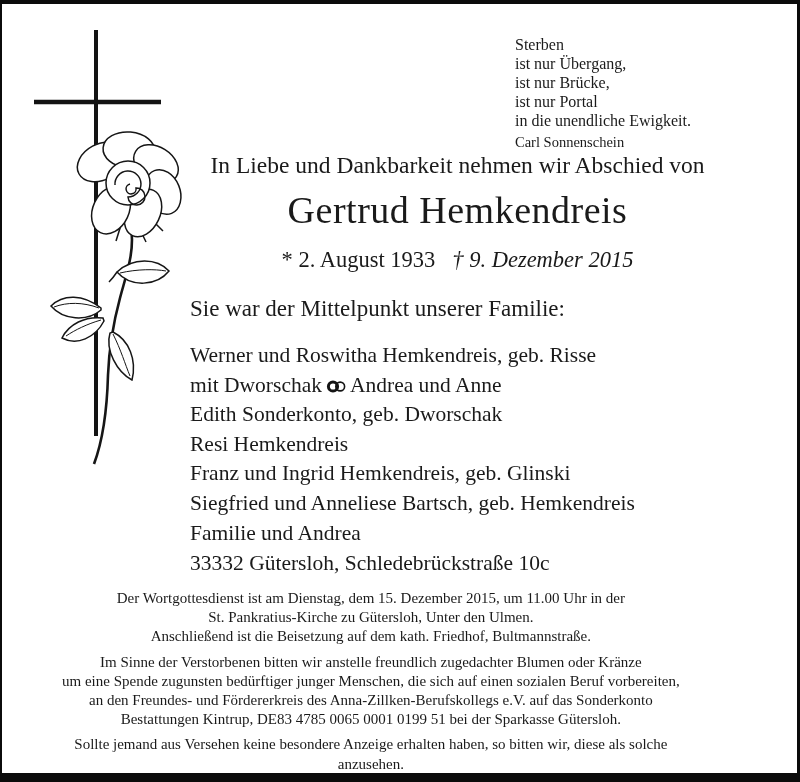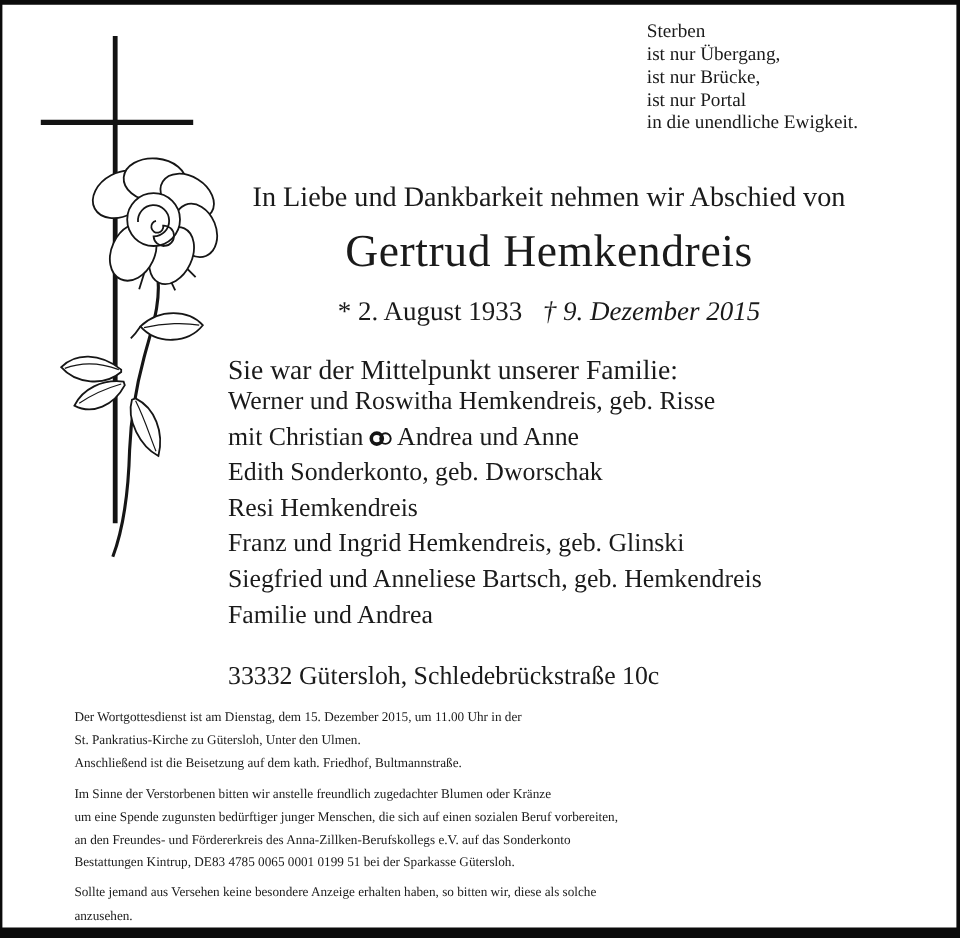--- a/index.html
+++ b/index.html
@@ -21,25 +21,24 @@
   .art {
     position: absolute;
     left: 23px;
     top: 16px;
     width: 175px;
     height: 460px;
   }
   .epigraph {
     position: absolute;
     left: 513px;
-    top: 13px;
+    top: 31px;
     font-size: 16px;
     line-height: 19px;
     white-space: nowrap;
-    margin-left: 24px;
   }
   .epigraph-author {
     margin-top: 3px;
     font-size: 14.5px;
   }
   .centercol {
     position: absolute;
     left: 183px;
     top: 0;
     width: 545px;
@@ -75,21 +74,21 @@
     position: absolute;
     left: 188px;
     top: 292px;
     font-size: 23px;
     white-space: nowrap;
     text-align: center;
   }
   .mourners {
     position: absolute;
     left: 188px;
-    top: 316px;
+    top: 337px;
     font-size: 21.5px;
     line-height: 29.6px;
     white-space: nowrap;
   }
   .rings {
     display: inline-block;
     vertical-align: -2px;
     margin: 0 2px 0 3px;
     line-height: 0;
   }
@@ -97,22 +96,23 @@
     position: absolute;
     left: 188px;
     top: 547px;
     font-size: 21.5px;
     white-space: nowrap;
   }
   .fineprint {
     position: absolute;
     left: 60px;
     top: 585px;
-    font-size: 11px;
+    font-size: 15px;
     line-height: 19.2px;
+    text-align: center;
   }
   .fineprint .para { margin: 0 0 6px 0; }
   .fineprint .line { white-space: nowrap; }
 </style>
 </head>
 <body>
 
 <div class="page">
 
   <svg class="art" viewBox="0 0 175 460" aria-hidden="true">
@@ -151,36 +151,37 @@
       <path d="M103 163 m-13 2 a13 13 0 1 1 13 12 a8.5 8.5 0 1 0 8 -9 a5 5 0 1 1 -6 -4" fill="none"></path>
     </g>
   </svg>
 
   <div class="epigraph">
     <div>Sterben</div>
     <div>ist nur Übergang,</div>
     <div>ist nur Brücke,</div>
     <div>ist nur Portal</div>
     <div>in die unendliche Ewigkeit.</div>
+    <div class="epigraph-author">Carl Sonnenschein</div>
   </div>
 
   <div class="centercol">
     <div class="intro">In Liebe und Dankbarkeit nehmen wir Abschied von</div>
     <div class="deceased-name">Gertrud Hemkendreis</div>
     <div class="dates">
       <span>* 2. August 1933</span><span class="death">† 9. Dezember 2015</span>
     </div>
   </div>
 
   <div class="family-lead">Sie war der Mittelpunkt unserer Familie:</div>
 
   <div class="mourners">
     <div>Werner und Roswitha Hemkendreis, geb. Risse</div>
     <div>
-      <span>mit Christian</span><span class="rings"><svg width="23" height="15" viewBox="0 0 23 15">
+      <span>mit Dworschak</span><span class="rings"><svg width="23" height="15" viewBox="0 0 23 15">
             <circle cx="8" cy="7.5" r="4.6" fill="none" stroke="#141414" stroke-width="3"></circle>
             <circle cx="15.2" cy="7.5" r="4.4" fill="none" stroke="#141414" stroke-width="1.6"></circle>
           </svg></span><span>Andrea und Anne</span>
     </div>
     <div>Edith Sonderkonto, geb. Dworschak</div>
     <div>Resi Hemkendreis</div>
     <div>Franz und Ingrid Hemkendreis, geb. Glinski</div>
     <div>Siegfried und Anneliese Bartsch, geb. Hemkendreis</div>
     <div>Familie und Andrea</div>
   </div>

